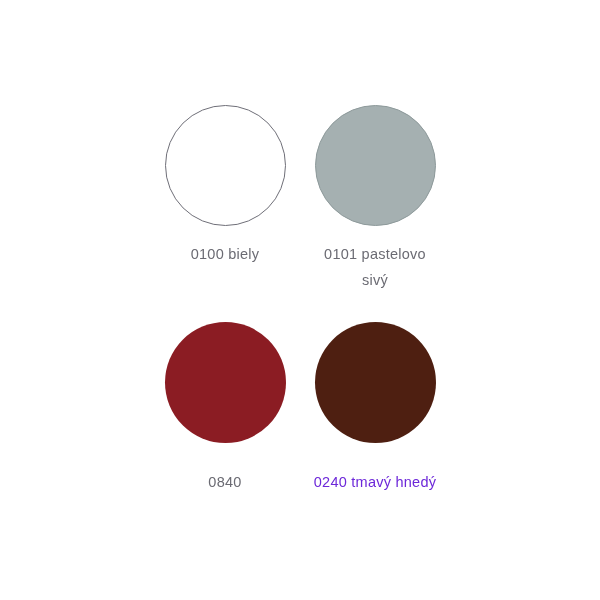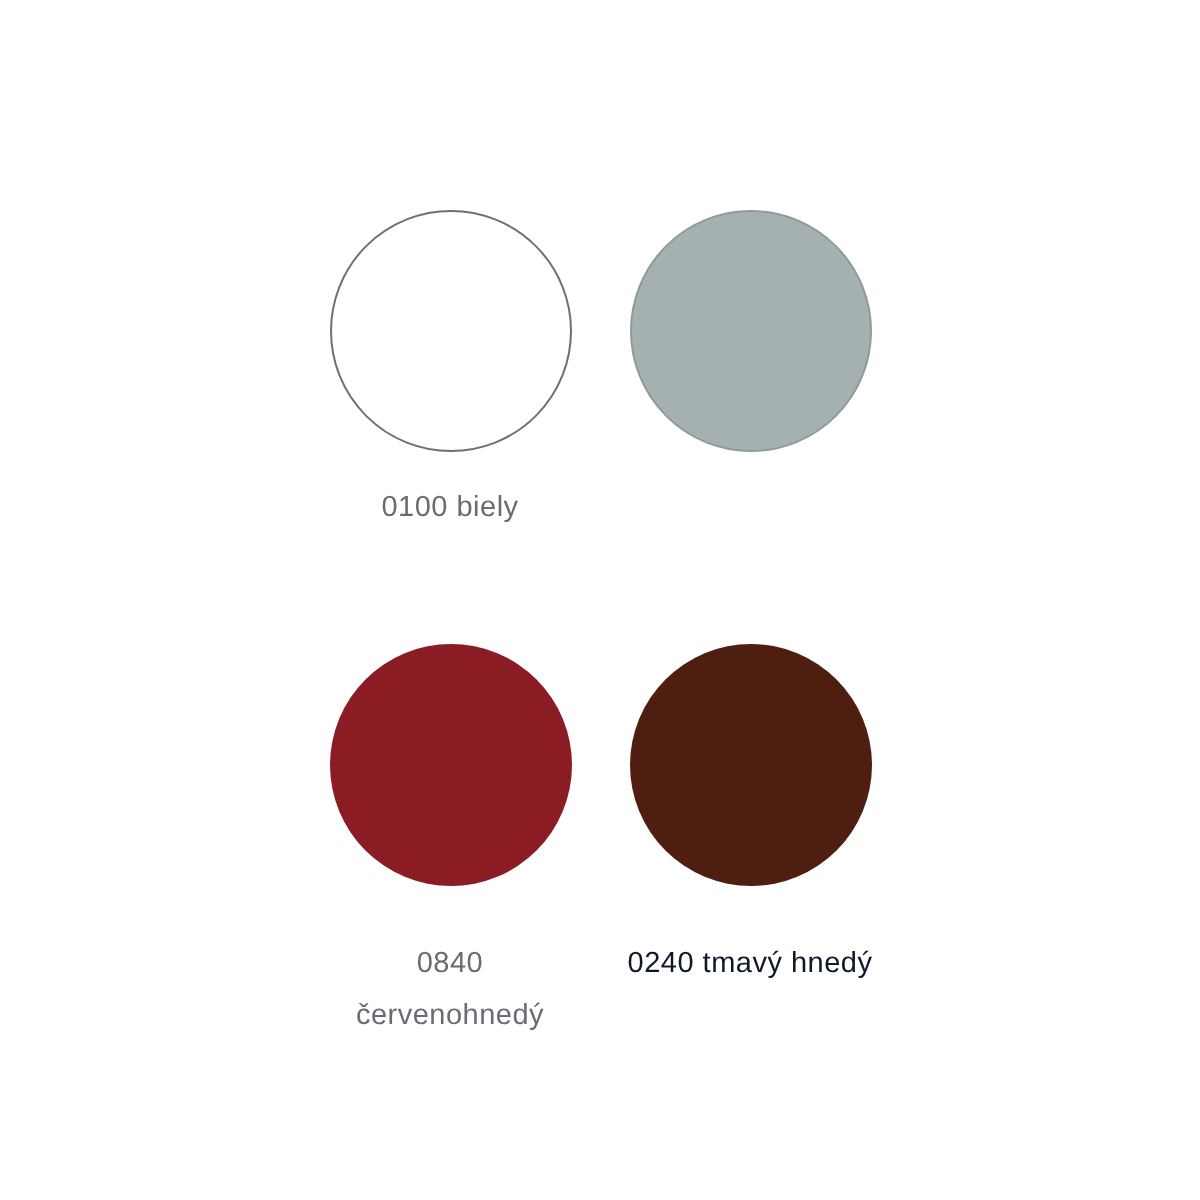--- a/index.html
+++ b/index.html
@@ -86,32 +86,35 @@
     <div class="swatch-cell row-1">
       <div class="swatch-disc" style="background: rgb(255, 255, 255); border: 1px solid rgb(111, 111, 120);"></div>
       <div class="swatch-caption" style="color: rgb(107, 107, 115);">
         <span class="cap-line">0100 biely</span>
 
       </div>
     </div>
 
     <div class="swatch-cell row-1">
       <div class="swatch-disc" style="background: rgb(165, 176, 177); border: 1px solid rgb(142, 154, 155);"></div>
+      <div class="swatch-caption" style="color: rgb(107, 107, 115);">
+        <span class="cap-line">0101 pastelovo</span>
+        <span class="cap-line">sivý</span>
+      </div>
     </div>
 
     <div class="swatch-cell row-2">
       <div class="swatch-disc" style="background: rgb(139, 28, 35); border: 0px;"></div>
       <div class="swatch-caption" style="color: rgb(107, 107, 115);">
         <span class="cap-line">0840</span>
-        <span class="cap-line">červenohnedý</span>
       </div>
     </div>
 
     <div class="swatch-cell row-2">
       <div class="swatch-disc" style="background: rgb(78, 31, 17); border: 0px;"></div>
-      <div class="swatch-caption" style="color: #0f172a;">
+      <div class="swatch-caption" style="color: #6d28d9;">
         <span class="cap-line">0240 tmavý hnedý</span>
 
       </div>
     </div>
 
   </div>
 </div>
 
 </body></html>

